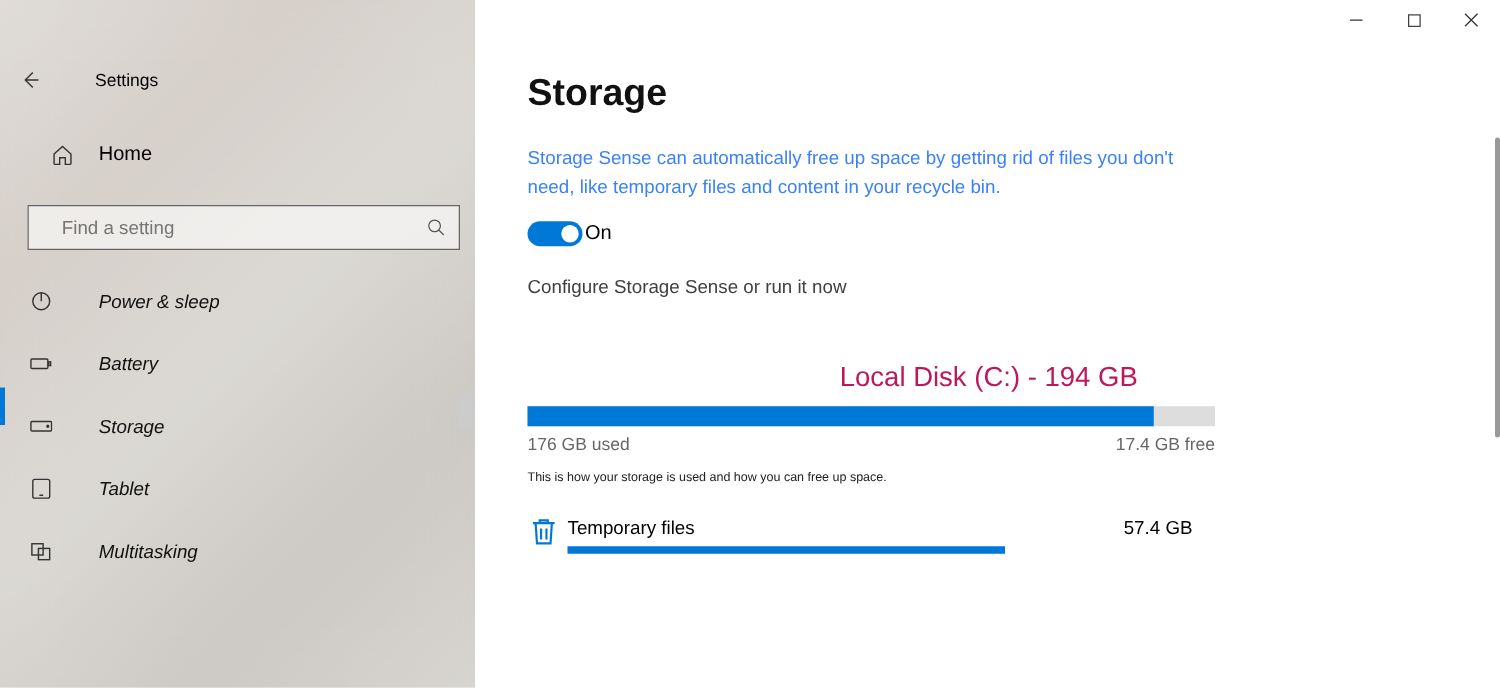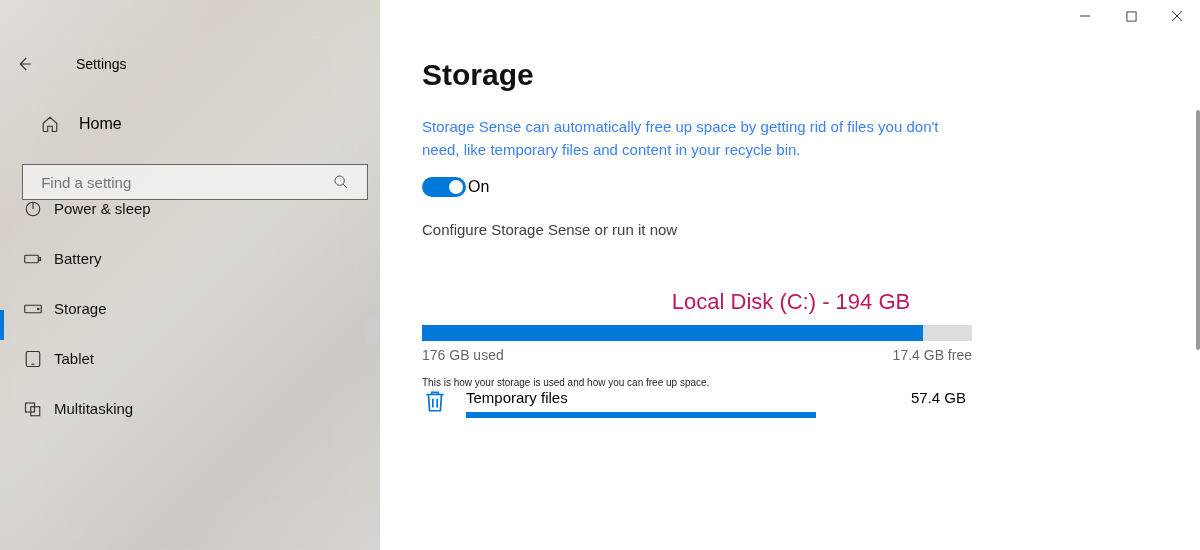--- a/index.html
+++ b/index.html
@@ -6,42 +6,42 @@
   body { width: 1200px; height: 550px; overflow: hidden; background: #fff; position: relative; }
   .titlebar { position: absolute; top: 4px; left: 0; right: 0; height: 40px; display: flex; align-items: center; }
   .back-btn { width: 48px; height: 40px; display: flex; align-items: center; justify-content: center; }
   .title-text { font-size: 14px; margin-left: 28px; color: #000; }
   .win-controls { position: absolute; top: 0; right: 0; display: flex; }
   .win-btn { width: 46px; height: 32px; display: flex; align-items: center; justify-content: center; }
   .sidebar { position: absolute; left: 0; top: 0; width: 380px; height: 550px; background: linear-gradient(135deg, #d8d4d0 0%, #c8c0b8 25%, #d0cec8 50%, #bab6b0 75%, #cac8c4 100%); padding-top: 40px; }
   .sidebar::before { content: ""; position: absolute; inset: 0; backdrop-filter: blur(20px); background: rgba(240,238,235,0.35); z-index: 0; }
   .sidebar > * { position: relative; z-index: 1; }
   .home-row { display: flex; align-items: center; height: 48px; padding-left: 41px; margin-top: 20px; gap: 20px; }
-  .search-box { margin: 16px 12px 0 22px; height: 36px; border: 1px solid #666; background: rgba(255,255,255,0.6); display: flex; align-items: center; padding: 0 10px; justify-content: center; }
+  .search-box { margin: 16px 12px 0 22px; height: 36px; border: 1px solid #666; background: rgba(255,255,255,0.6); display: flex; align-items: center; padding: 0 10px; justify-content: flex-end; }
   .search-box input { border: none; background: transparent; outline: none; font-size: 15px; width: 90%; color: #555; }
   .section-label { font-weight: 600; font-size: 15px; padding: 22px 0 14px 24px; color: #000; }
-  .nav-item { display: flex; align-items: flex-start; height: 50px; padding-left: 24px; gap: 12px; position: relative; font-size: 15px; color: #111; }
+  .nav-item { display: flex; align-items: flex-end; height: 50px; padding-left: 24px; gap: 37px; position: relative; font-size: 15px; color: #111; font-style: italic; }
   .nav-item.selected::before { content: ""; position: absolute; left: 0; top: 10px; bottom: 10px; width: 4px; background: #0078D7; }
   .nav-icon { width: 18px; height: 18px; display: flex; align-items: center; justify-content: center; }
   .sb-scroll { position: absolute; right: 0; top: 235px; width: 16px; height: 310px; }
   .sb-thumb { position: absolute; left: 2px; width: 12px; top: 0; height: 120px; background: #ccc; }
   .sb-thumb.small { height: 28px; top: 80px; }
   .main { position: absolute; left: 380px; top: 0; right: 0; bottom: 0; padding: 58px 40px 0 42px; }
   .page-title { font-size: 30px; font-weight: 600; color: #111; margin-bottom: 24px; }
   .desc { font-size: 15px; color: #3b82f6; line-height: 1.5; max-width: 540px; margin-bottom: 16px; }
   .toggle-row { display: flex; align-items: center; gap: 2px; margin-bottom: 24px; }
   .toggle { width: 44px; height: 20px; border-radius: 10px; background: #0078D7; position: relative; }
   .toggle .knob { position: absolute; right: 3px; top: 3px; width: 14px; height: 14px; border-radius: 50%; background: #fff; }
   .link { color: #404040; font-size: 15px; }
   .disk-title { font-size: 22px; font-weight: 400; color: #be185d; margin-top: 50px; margin-bottom: 10px; text-align: center; }
   .bar { width: 550px; height: 16px; background: #ddd; position: relative; }
   .bar .fill { position: absolute; left: 0; top: 0; bottom: 0; background: #0078D7; }
   .bar-labels { width: 550px; display: flex; justify-content: space-between; font-size: 14px; color: #666; margin-top: 6px; }
   .explain { font-size: 10px; color: #222; margin-top: 14px; }
-  .file-row { display: flex; align-items: flex-end; gap: 18px; }
+  .file-row { display: flex; align-items: flex-end; margin-top: 24px; gap: 6px; }
   .trash-icon { color: #0078D7; }
   .file-info { flex: 1; }
   .file-head { display: flex; justify-content: space-between; width: 500px; font-size: 15px; }
   .mini-bar { width: 350px; height: 6px; background: #0078D7; margin-top: 6px; }
   .main-scroll { position: absolute; right: 0; top: 110px; width: 4px; height: 240px; background: #999; border-radius: 2px; }
 </style>
 </head>
 <body>
 
 <div class="sidebar">

